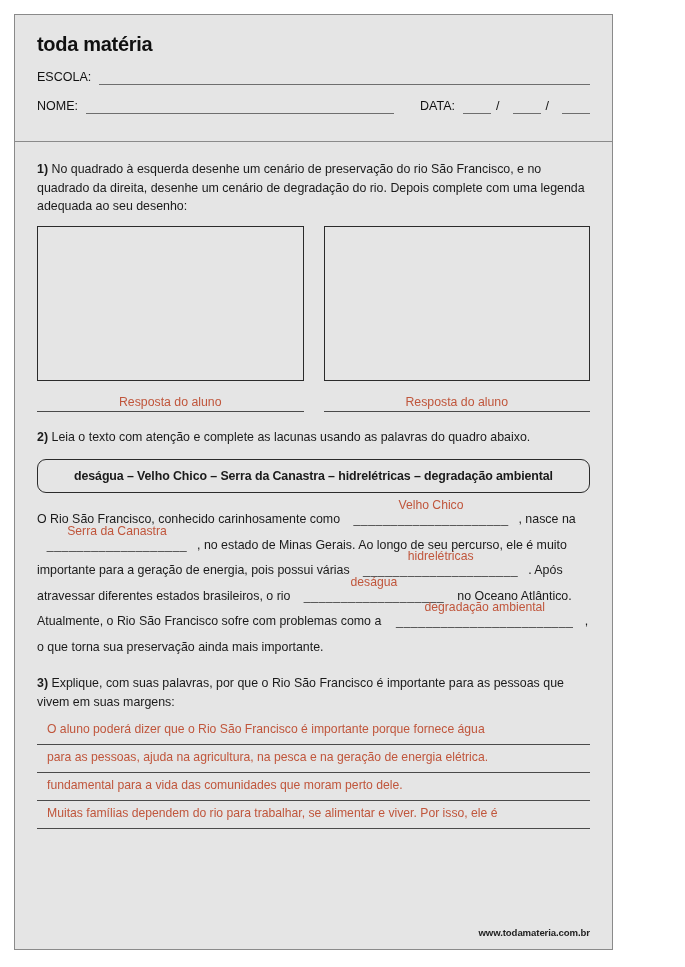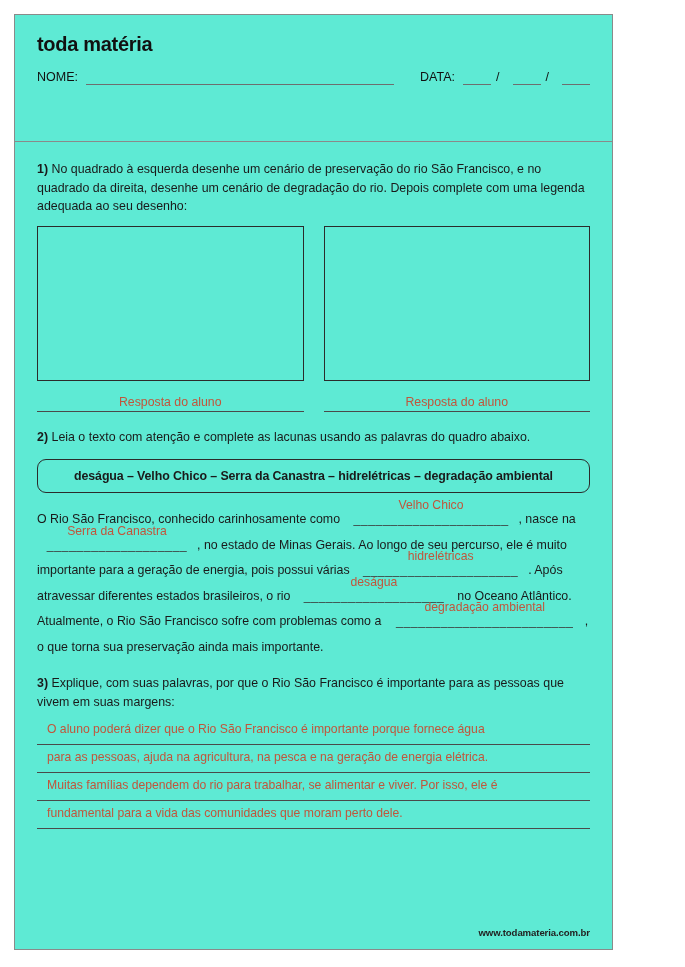--- a/index.html
+++ b/index.html
@@ -16,21 +16,21 @@
   }
 
   .page {
     position: absolute;
     left: 14px;
     top: 14px;
     width: 599px;
     height: 936px;
     border: 1.5px solid #8a8a8a;
     box-sizing: border-box;
-    background: #5eead4;
+    background: #e5e5e5;
   }
 
   
   .header {
     height: 127px;
     box-sizing: border-box;
     border-bottom: 1.5px solid #8a8a8a;
     padding: 18px 22px 0 22px;
     position: relative;
   }
@@ -177,20 +177,24 @@
   }
 </style>
 </head>
 <body>
 
 <div class="page">
 
   <div class="header">
     <div class="logo">toda matéria</div>
 
+    <div class="field-row">
+      <span class="field-label">ESCOLA:</span>
+      <span class="rule"></span>
+    </div>
 
     <div class="field-row">
       <span class="field-label">NOME:</span>
       <span class="rule"></span>
       <span class="date-group">
         <span class="field-label">DATA:</span>
         <span class="rule short"></span>
         <span class="slash">/</span>
         <span class="rule short"></span>
         <span class="slash">/</span>
@@ -234,19 +238,19 @@
     </div>
 
     <div class="q" style="margin-top:14px; margin-bottom:4px;">
       <b>3)</b>
       <span>Explique, com suas palavras, por que o Rio São Francisco é importante para as pessoas que vivem em suas margens:</span>
     </div>
 
     <div class="answer-lines">
       <div class="answer-line">O aluno poderá dizer que o Rio São Francisco é importante porque fornece água</div>
       <div class="answer-line">para as pessoas, ajuda na agricultura, na pesca e na geração de energia elétrica.</div>
+      <div class="answer-line">fundamental para a vida das comunidades que moram perto dele.</div>
       <div class="answer-line">Muitas famílias dependem do rio para trabalhar, se alimentar e viver. Por isso, ele é</div>
-      <div class="answer-line">fundamental para a vida das comunidades que moram perto dele.</div>
     </div>
 
     <div class="footer">www.todamateria.com.br</div>
   </div>
 </div>
 
 </body></html>

